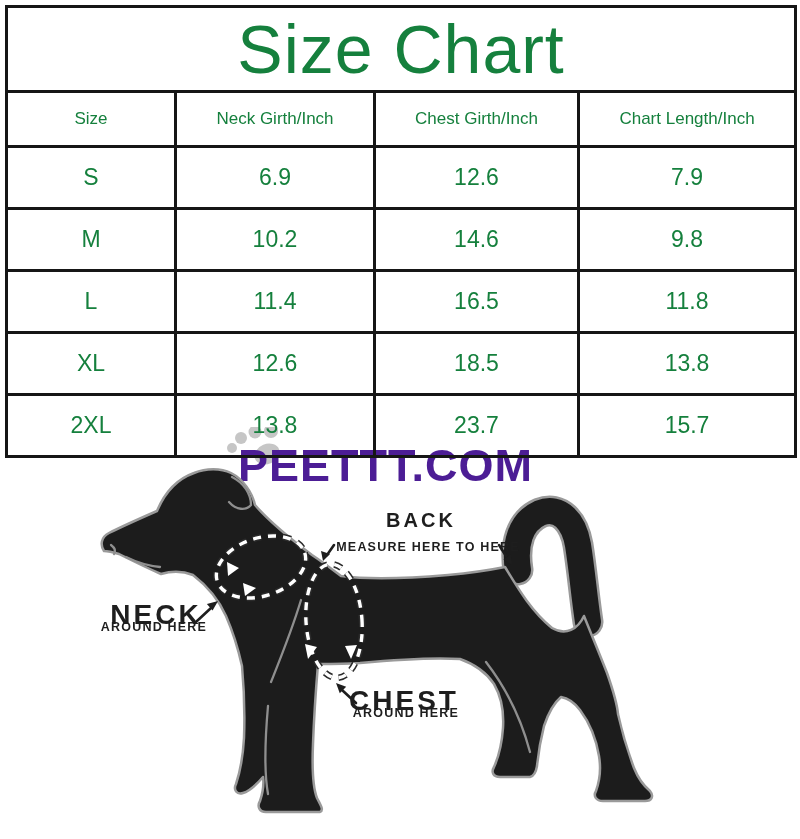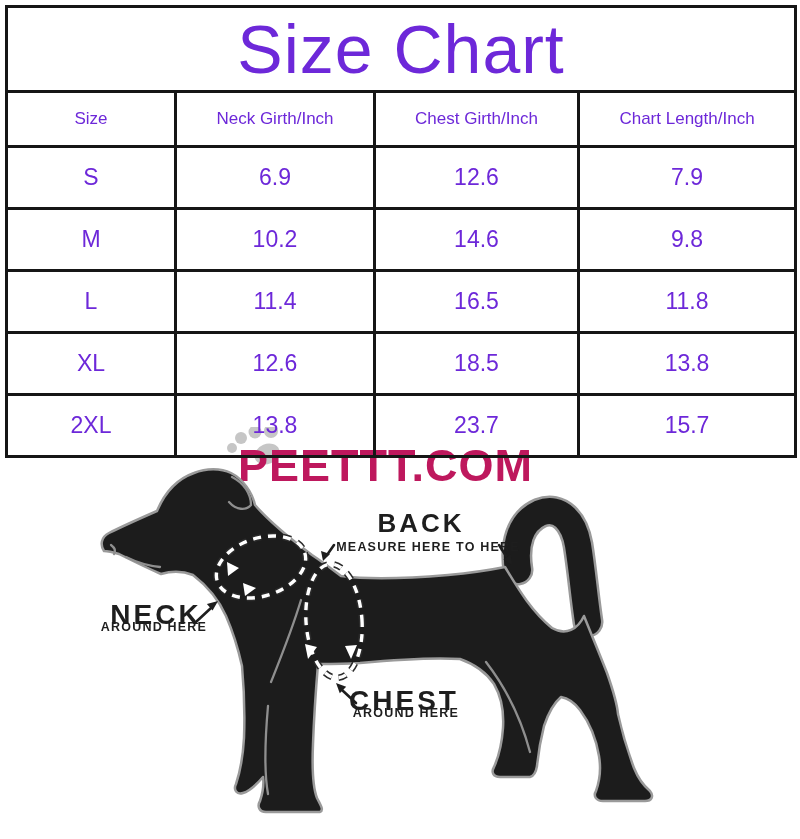--- a/index.html
+++ b/index.html
@@ -7,43 +7,43 @@
     width:800px;height:839px;position:relative;background:#ffffff;
     font-family:"Liberation Sans",sans-serif;overflow:hidden;color:#161616;
   }
   
   table.size-chart{
     position:absolute;left:5px;top:5px;width:789px;
     border-collapse:collapse;table-layout:fixed;z-index:2;background:transparent;
   }
   table.size-chart td{
     border:3px solid #161616;text-align:center;vertical-align:middle;
-    background:transparent;padding:0;color:#6d28d9;
+    background:transparent;padding:0;color:#15803d;
   }
   td.title-cell{
     height:82px;font-size:68px;letter-spacing:1px;font-weight:400;
     font-family:"Liberation Sans",sans-serif;
   }
   td.head-cell{height:52px;font-size:17px;font-weight:400;}
   td.data-cell{height:59px;font-size:23px;font-weight:400;}
   
   .watermark{position:absolute;left:225px;top:427px;z-index:1;width:380px;height:80px;}
   .watermark .wm-text{
     position:absolute;left:13px;top:16px;font-size:45px;font-weight:bold;
-    letter-spacing:1px;color:#be185d;line-height:1;white-space:nowrap;
+    letter-spacing:1px;color:#4c1d95;line-height:1;white-space:nowrap;
   }
   .watermark svg{position:absolute;left:0;top:0;}
   
   svg.dog-layer{position:absolute;left:0;top:0;z-index:3;pointer-events:none;}
   .diagram-label{
     position:absolute;z-index:4;transform:translateX(-50%);
     font-weight:bold;color:#1e1e1e;white-space:nowrap;line-height:1;
   }
   .lbl-big{font-size:28px;letter-spacing:3px;}
-  .lbl-big-xl{font-size:26px;letter-spacing:3px;}
+  .lbl-big-xl{font-size:20px;letter-spacing:3px;}
   .lbl-sub{font-size:12.5px;letter-spacing:1.2px;}
 </style>
 </head>
 <body>
 
 <table class="size-chart">
   <colgroup>
     <col style="width:169px">
       <col style="width:199px">
       <col style="width:204px">

